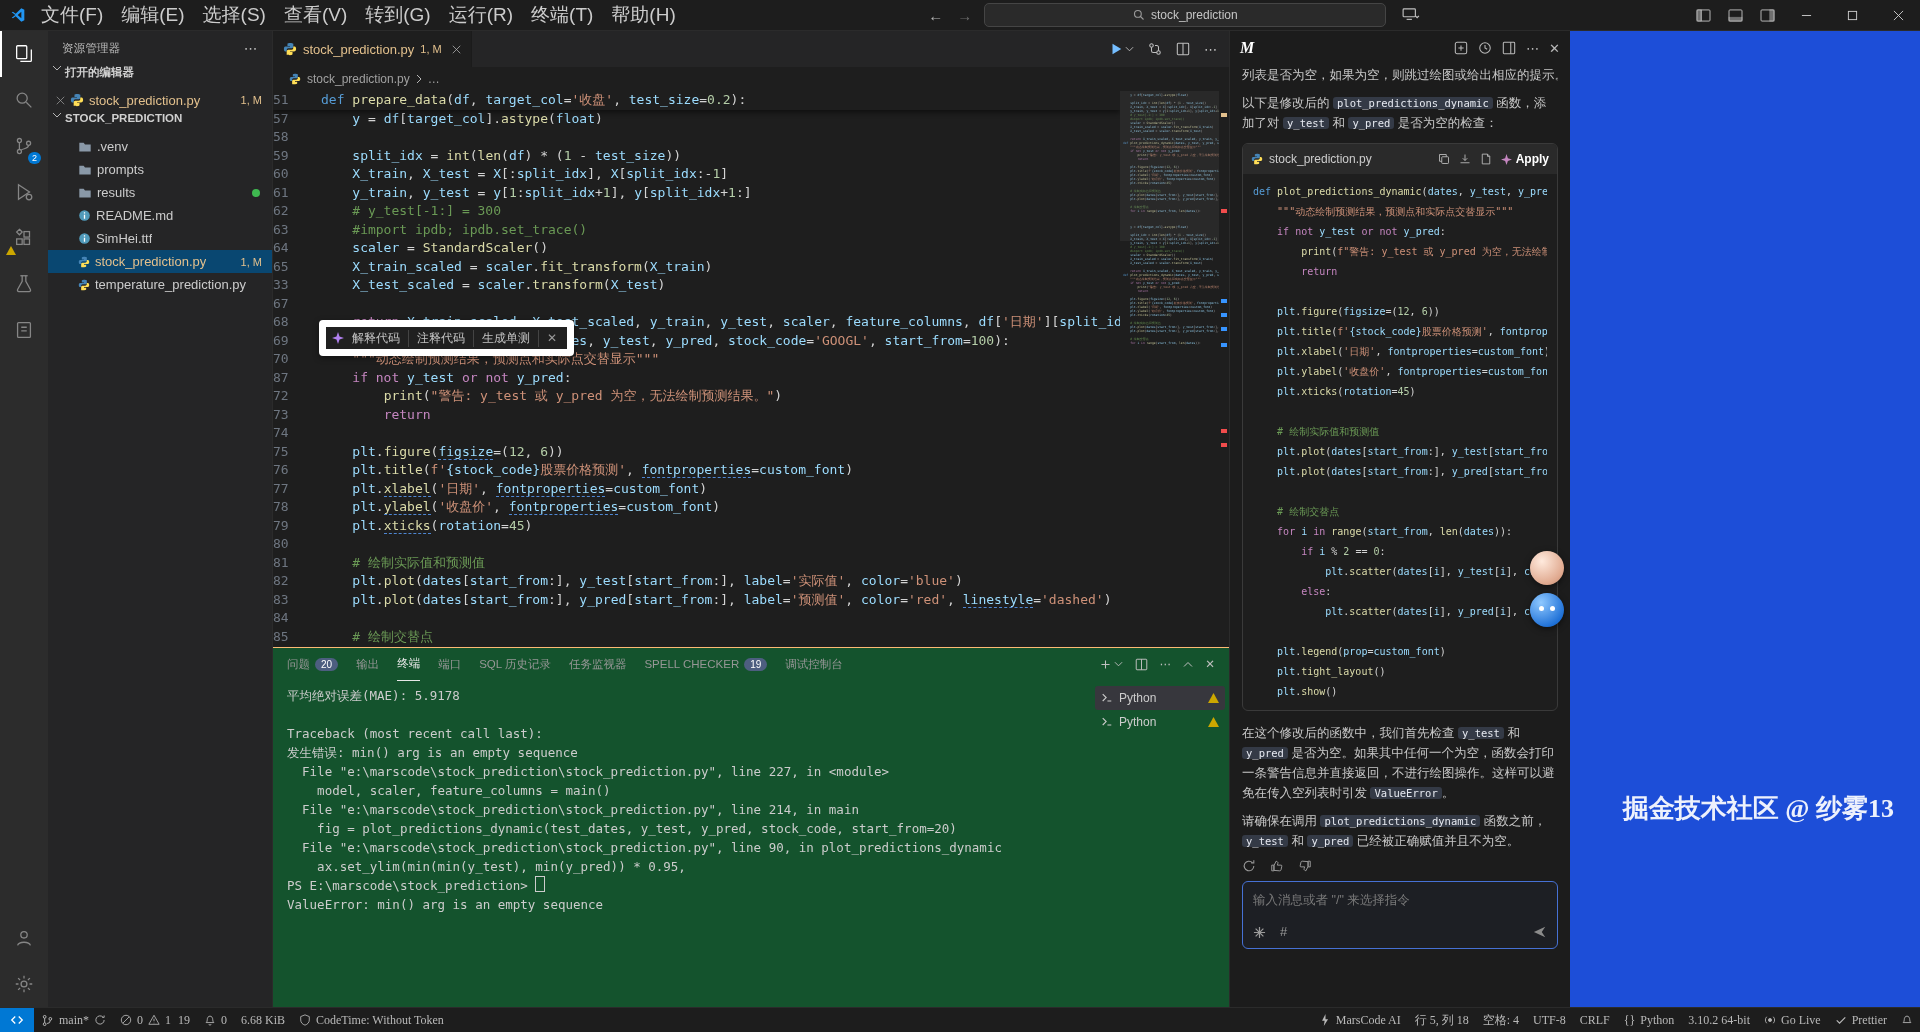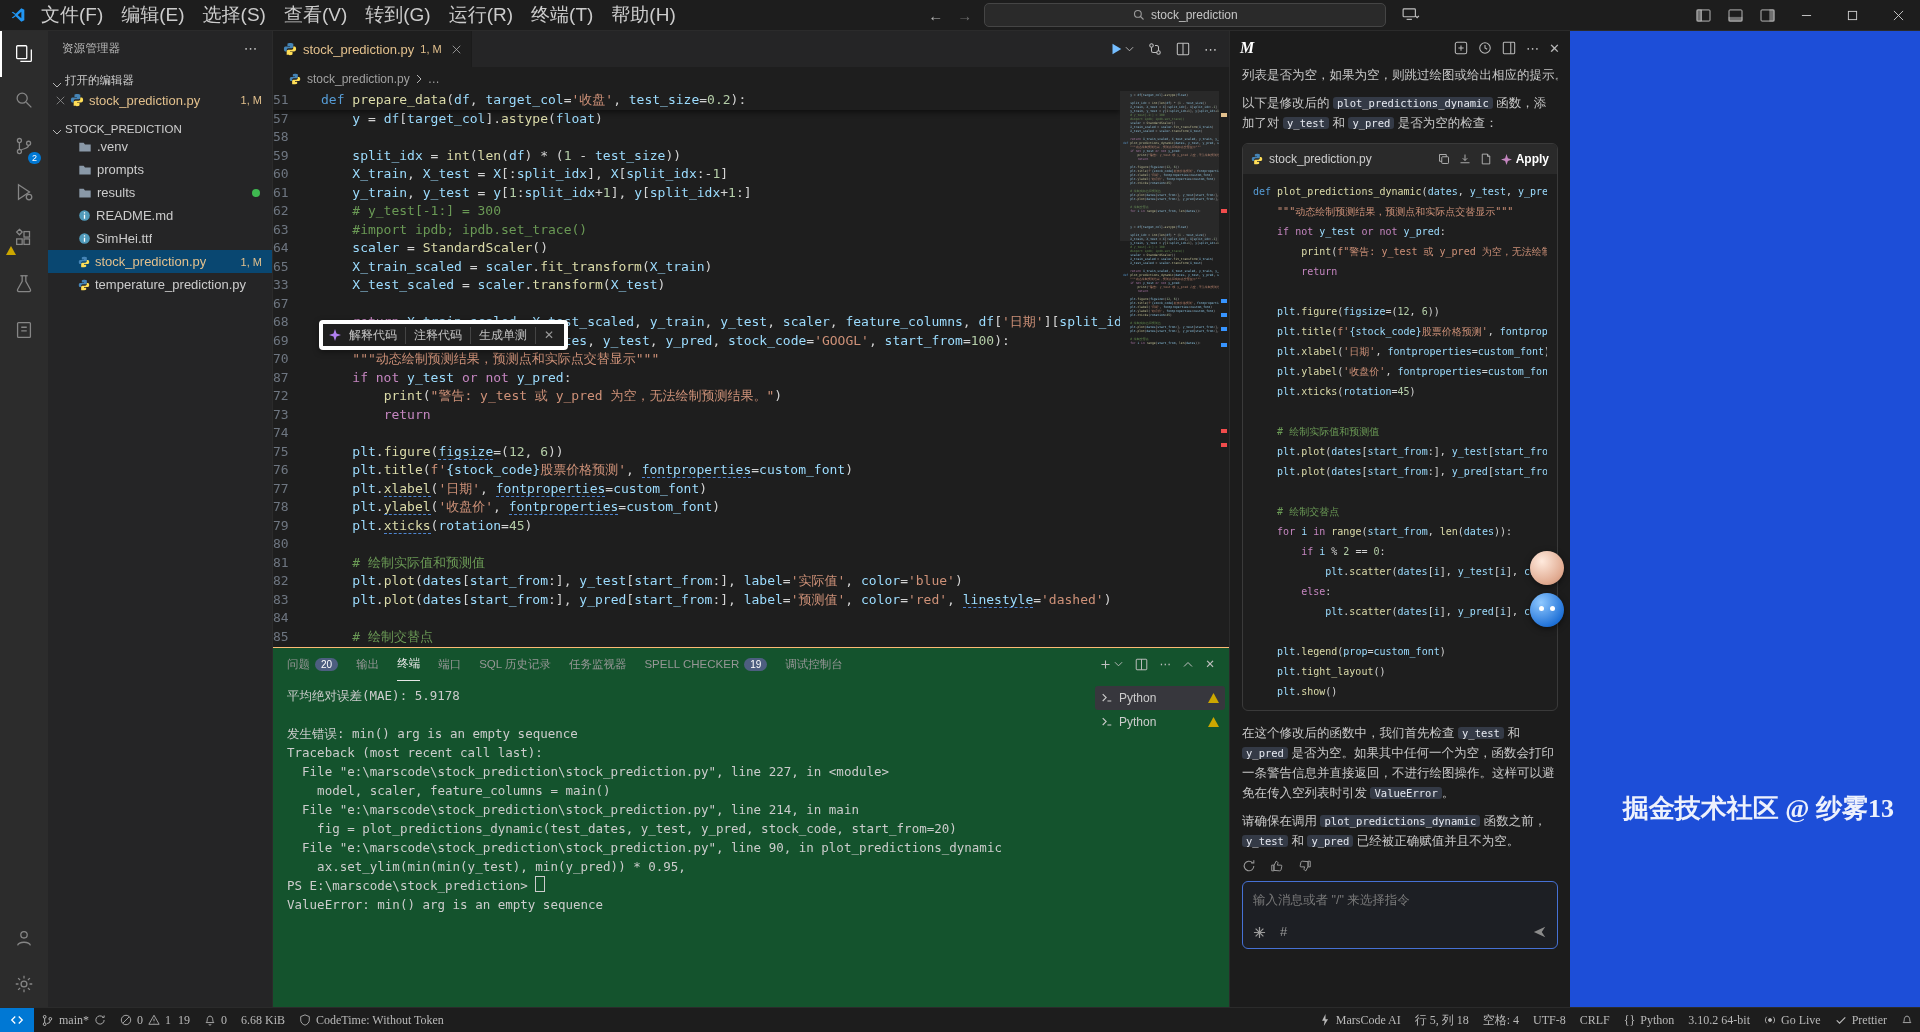--- a/index.html
+++ b/index.html
@@ -24,21 +24,21 @@
   .activitybar{width:48px;background:#2c2c2c;flex:none;display:flex;flex-direction:column;align-items:center;}
   .act-icon{width:48px;height:46px;display:flex;align-items:center;justify-content:center;color:#868686;position:relative;}
   .act-icon.active{color:#ffffff;box-shadow:inset 2px 0 0 #ffffff;}
   .abadge{position:absolute;bottom:5px;right:7px;background:#0078d4;color:#fff;font-size:9px;border-radius:10px;padding:1px 4px;line-height:10px;}
   .awarn{position:absolute;bottom:6px;left:6px;}
   .act-bottom{margin-top:auto;}
   
   .sidebar{width:224px;background:#252526;border-right:1px solid #2b2b2b;flex:none;font-size:13px;overflow:hidden;}
   .sb-title{height:34px;display:flex;align-items:center;padding:0 14px;color:#bbbbbb;font-size:11.5px;letter-spacing:.2px;}
   .sb-title .more{margin-left:auto;color:#bbb;font-size:14px;}
-  .sb-sec{height:23px;display:flex;align-items:flex-end;gap:3px;padding:0 4px;font-weight:normal;font-size:11.5px;color:#d0d0d0;}
+  .sb-sec{height:23px;display:flex;align-items:flex-start;gap:3px;padding:0 4px;font-weight:bold;font-size:11.5px;color:#d0d0d0;}
   .oe-row{height:24px;display:flex;align-items:center;gap:5px;padding:0 6px 0 8px;}
   .tree-row{height:23px;display:flex;align-items:center;gap:5px;padding:0 6px 0 30px;color:#cccccc;position:relative;}
   .tree-row.selected{background:#094771;}
   .tree-row .lbl{white-space:nowrap;overflow:hidden;}
   .mod{color:#e2c08d;}
   .gitbadge{color:#e2c08d;font-size:11px;margin-left:auto;padding-right:4px;}
   .greendot{width:8px;height:8px;border-radius:50%;background:#3fb950;margin-left:auto;margin-right:6px;flex:none;}
   .chev{color:#b6b6b6;}
   
   .editor-region{width:956px;flex:none;display:flex;flex-direction:column;background:#1e1e1e;min-width:0;}
@@ -54,21 +54,21 @@
   .row .lc{color:#d4d4d4;}
   .row.sticky{position:relative;z-index:3;background:#1e1e1e;box-shadow:0 3px 5px rgba(0,0,0,.45);}
   .c-com{color:#6a9955;} .c-str{color:#ce9178;} .c-def{color:#569cd6;} .c-kw{color:#c586c0;}
   .c-num{color:#b5cea8;} .c-fn{color:#dcdcaa;} .c-id{color:#9cdcfe;}
   .sq{border-bottom:1px dashed rgba(90,160,255,.8);}
   .minimap{width:96px;flex:none;font:3px/4px "DejaVu Sans Mono",monospace;white-space:pre;overflow:hidden;opacity:.85;padding:2px 0 0 3px;position:relative;background:#1e1e1e;}
   .minimap .mrow{height:4px;overflow:hidden;}
   .mm-view{position:absolute;left:0;right:0;top:0;height:150px;background:rgba(150,150,150,.12);}
   .ruler{width:10px;flex:none;position:relative;background:#1e1e1e;}
   .ruler i{position:absolute;left:2px;width:6px;height:4px;}
-  .inline-widget{position:absolute;left:46px;top:229px;z-index:5;height:22px;display:flex;align-items:center;gap:0;background:#202020;border:4px solid #ffffff;border-radius:4px;padding:0 6px;font-size:12px;color:#c2c2c2;box-shadow:0 2px 6px rgba(0,0,0,.4);}
+  .inline-widget{position:absolute;left:46px;top:229px;z-index:5;height:22px;display:flex;align-items:center;gap:0;background:#202020;border:7px solid #ffffff;border-radius:4px;padding:0 6px;font-size:12px;color:#c2c2c2;box-shadow:0 2px 6px rgba(0,0,0,.4);}
   .iw-item{padding:0 8px;border-right:1px solid #444;}
   .iw-item:last-of-type{border-right:1px solid #444;}
   .iw-close{padding:0 4px 0 8px;color:#9a9a9a;}
   
   .panel{height:362px;flex:none;border-top:1px solid #fdba74;background:#14532d;display:flex;flex-direction:column;}
   .panel-tabs{height:32px;flex:none;display:flex;align-items:center;gap:18px;padding:0 14px;font-size:11.5px;color:#969696;}
   .ptab{display:flex;align-items:center;height:32px;gap:5px;}
   .ptab.active{color:#e7e7e7;border-bottom:1px solid #e7e7e7;}
   .pbadge{background:#4d5e80;color:#fff;border-radius:10px;padding:1px 6px;font-size:10px;line-height:11px;}
   .panel-acts{margin-left:auto;display:flex;align-items:center;gap:12px;color:#c0c0c0;}
@@ -531,22 +531,22 @@
                   <path d="M1 1l4 4 4-4"></path>
                 </svg>
               </span>
               <span>✕</span>
             </div>
           </div>
         <div class="panel-body">
           <div class="terminal" id="terminal">
               <div class="t-line">平均绝对误差(MAE): 5.9178</div>
               <div class="t-line">&nbsp;</div>
+              <div class="t-line">Traceback (most recent call last):</div>
               <div class="t-line">发生错误: min() arg is an empty sequence</div>
-              <div class="t-line">Traceback (most recent call last):</div>
               <div class="t-line">  File "e:\marscode\stock_prediction\stock_prediction.py", line 227, in &lt;module&gt;</div>
               <div class="t-line">    model, scaler, feature_columns = main()</div>
               <div class="t-line">  File "e:\marscode\stock_prediction\stock_prediction.py", line 214, in main</div>
               <div class="t-line">    fig = plot_predictions_dynamic(test_dates, y_test, y_pred, stock_code, start_from=20)</div>
               <div class="t-line">  File "e:\marscode\stock_prediction\stock_prediction.py", line 90, in plot_predictions_dynamic</div>
               <div class="t-line">    ax.set_ylim(min(min(y_test), min(y_pred)) * 0.95,</div>
               <div class="t-line">PS E:\marscode\stock_prediction&gt; <span class="cursor"></span></div>
               <div class="t-line">ValueError: min() arg is an empty sequence</div>
             </div>
           <div class="termlist" id="termlist">

